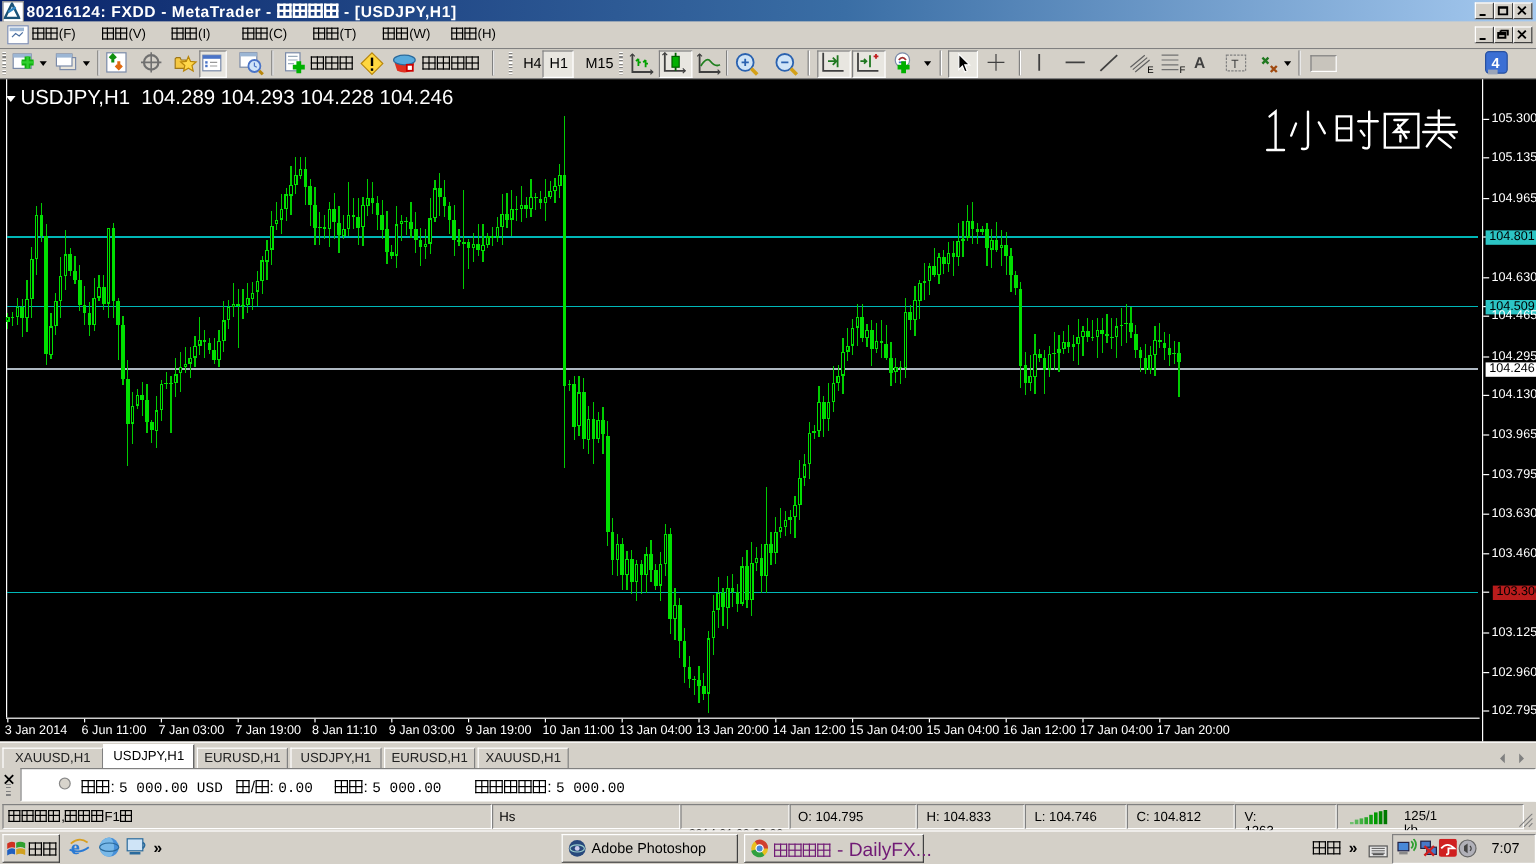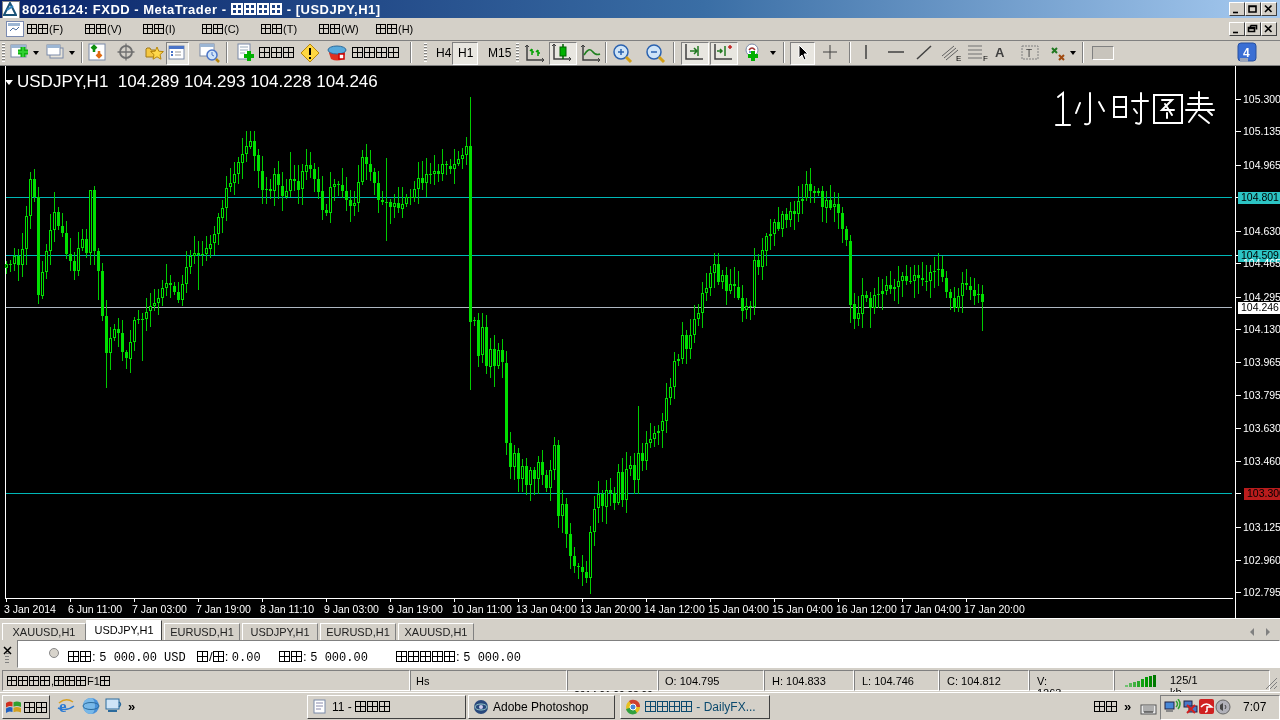--- a/index.html
+++ b/index.html
@@ -1045,43 +1045,36 @@
 <circle cx="9" cy="9" r="8" fill="#4890d8"></circle>
         <path d="M9 1 A8 8 0 0 0 9 17 A4 8 0 0 0 9 1" fill="#78b8e8"></path>
 <ellipse cx="9" cy="9" rx="8" ry="3.5" fill="none" stroke="#2a6a9c" stroke-width="1"></ellipse>
       </svg></div>
 <div class="ab" style="left:105px;top:4px"><svg width="18" height="18">
 <rect x="1" y="2" width="13" height="10" fill="#cfe4f7" stroke="#2a6a9c"></rect>
         <path d="M14 5 Q17 7 14 10" stroke="#2a6a9c" fill="none" stroke-width="1.5"></path>
         <path d="M3 14 L12 14" stroke="#2a6a9c" stroke-width="2"></path>
       </svg></div>
 <div class="ab" style="left:128px;top:6px;font-weight:bold;font-size:13px;color:#000">»</div>
-<div class="ab" style="left:307px;top:2px;width:157px;height:22px;background:#D4D0C8;border-top:1px solid #fff;border-left:1px solid #fff;border-right:1px solid #404040;border-bottom:1px solid #404040">
-      <svg width="16" height="16" style="position:absolute;left:4px;top:3px">
-        <rect x="2" y="1" width="11" height="13" fill="#fff" stroke="#7a8aa8"></rect>
-        <path d="M4 4 L11 4 M4 7 L11 7 M4 10 L9 10" stroke="#88a" stroke-width="1"></path>
-      </svg>
-      <span style="position:absolute;left:24px;top:4px;font-size:12px;color:#000;white-space:nowrap">11 - <i class="cj"></i><i class="cj"></i><i class="cj"></i></span>
-    </div>
 <div class="ab" style="left:468px;top:2px;width:145px;height:22px;background:#D4D0C8;border-top:1px solid #fff;border-left:1px solid #fff;border-right:1px solid #404040;border-bottom:1px solid #404040">
       <svg width="16" height="16" style="position:absolute;left:4px;top:3px">
         <circle cx="8" cy="8" r="7" fill="#28487c"></circle>
         <ellipse cx="8" cy="8" rx="6" ry="3" fill="none" stroke="#9cc" stroke-width="1"></ellipse>
         <circle cx="8" cy="8" r="2" fill="#cce"></circle>
       </svg>
       <span style="position:absolute;left:24px;top:4px;font-size:12px;color:#000;white-space:nowrap">Adobe Photoshop</span>
     </div>
 <div class="ab" style="left:620px;top:2px;width:148px;height:22px;background:#D4D0C8;border-top:1px solid #fff;border-left:1px solid #fff;border-right:1px solid #404040;border-bottom:1px solid #404040">
       <svg width="16" height="16" style="position:absolute;left:4px;top:3px">
         <circle cx="8" cy="8" r="7" fill="#e8c020"></circle>
         <path d="M8 8 L15 8 A7 7 0 0 0 4 2 Z" fill="#d04030"></path>
         <path d="M8 8 L1 10 A7 7 0 0 0 12 14 Z" fill="#30a040"></path>
         <circle cx="8" cy="8" r="3" fill="#4888d8" stroke="#fff"></circle>
       </svg>
-      <span style="position:absolute;left:24px;top:4px;font-size:12px;color:#0c4a6e;white-space:nowrap"><i class="cj"></i><i class="cj"></i><i class="cj"></i><i class="cj"></i> - DailyFX...</span>
+      <span style="position:absolute;left:24px;top:4px;font-size:16px;color:#701a75;white-space:nowrap"><i class="cj"></i><i class="cj"></i><i class="cj"></i><i class="cj"></i> - DailyFX...</span>
     </div>
 <div class="ab" style="left:1094px;top:7px;font-size:12px;color:#000"><i class="cj"></i><i class="cj"></i></div>
 <div class="ab" style="left:1124px;top:6px;font-weight:bold;font-size:13px;color:#000">»</div>
 <svg class="ab" style="left:1140px;top:8px" width="18" height="14">
       <rect x="1" y="4" width="15" height="9" fill="#e8e8e8" stroke="#555"></rect>
       <path d="M3 6 L14 6 M3 8 L14 8 M3 10 L14 10" stroke="#555" stroke-width="0.8"></path>
       <path d="M4 11 L13 11" stroke="#555" stroke-width="1.5"></path>
     </svg>
 <div class="ab sunk" style="left:1160px;top:2px;width:118px;height:23px"></div>
 <svg class="ab" style="left:1164px;top:6px" width="18" height="16">

